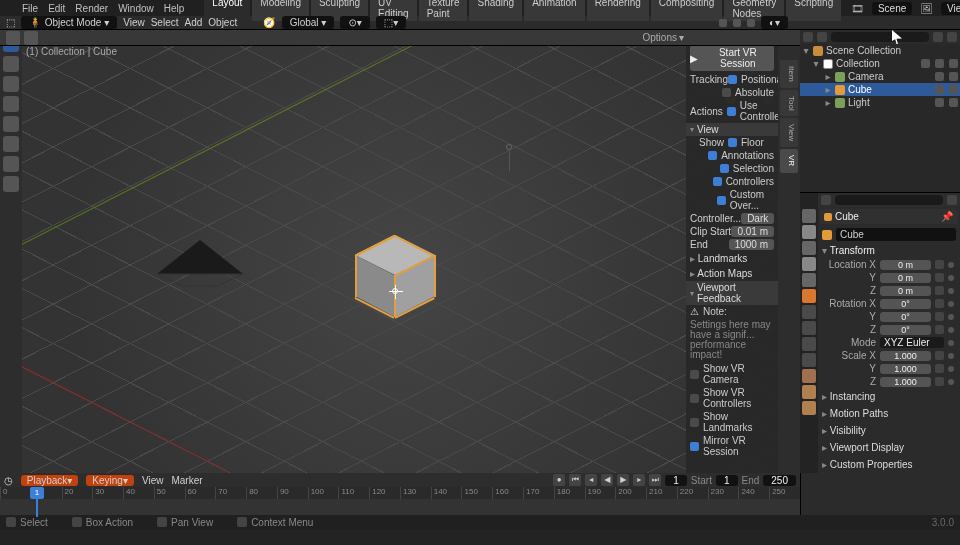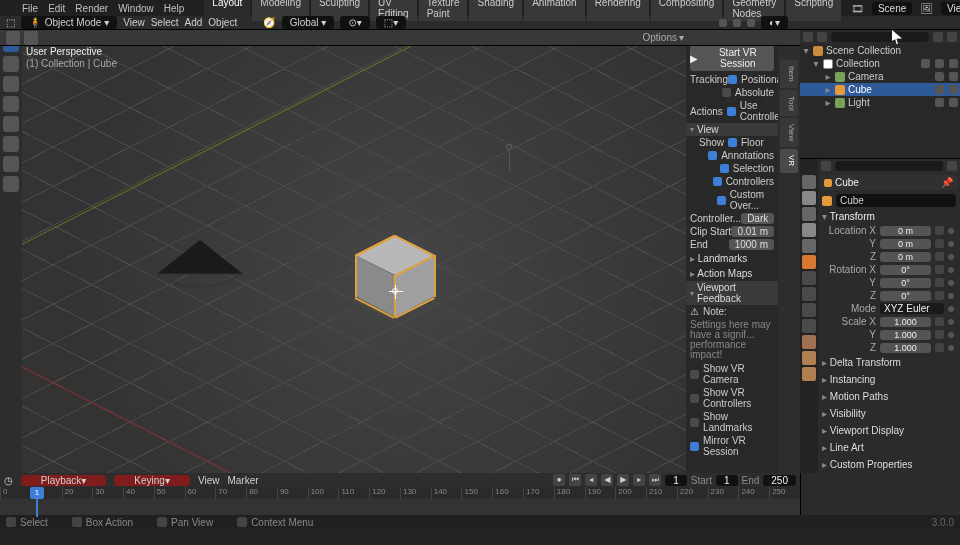--- a/index.html
+++ b/index.html
@@ -34,21 +34,21 @@
   repeating-linear-gradient(-27deg, transparent 0 34px, #4a4a4a 34px 35px),
   radial-gradient(circle at 50% 55%, #454545 0%, #333 70%);
 }
 .axis-red { position:absolute; left:0; top:0; width:200%; height:1px; background:#8a2a2a; transform-origin:0 0; transform:translate(-20%,162px) rotate(27deg);}
 .axis-green { position:absolute; left:0; top:0; width:200%; height:1px; background:#5a7a1a; transform-origin:0 0; transform:translate(-20%,388px) rotate(-27deg);}
 
 .leftgutter { position:absolute; left:0; top:0; width:22px; background:#2d2d2d; height:100%; display:flex; flex-direction:column; gap:4px; padding:6px 3px;}
 .leftgutter .tool { width:16px;height:16px; background:#555; border-radius:3px; }
 .leftgutter .tool.sel { background:#2f5a9a; }
 
-.header-persp { position:absolute; left:26px; top:16px; color:#eee; font-size:9px; line-height:12px;}
+.header-persp { position:absolute; left:26px; top:4px; color:#eee; font-size:9px; line-height:12px;}
 .header-persp div:nth-child(2){color:#aaa;}
 
 .gizmo { position:absolute; right:26px; top:36px; width:48px; height:48px; }
 .gizmo .ball { position:absolute; width:10px;height:10px; border-radius:50%; font-size:7px; text-align:center; line-height:10px; color:#222;}
 .gizmo-icons { position:absolute; right:6px; top:90px; width:16px; display:flex; flex-direction:column; gap:4px;}
 .gizmo-icons .gi { width:16px;height:16px; background:#4a4a4a; border-radius:8px; }
 
 
 .cube { position:absolute; left:355px; top:205px; width:80px; height:100px; }
 .cube .top { position:absolute; width:80px; height:40px; background:#b8b8b8; clip-path:polygon(50% 0,100% 50%,50% 100%,0 50%); top:0; }
@@ -123,21 +123,21 @@
 .prow .pval { flex:1; background:#545454; text-align:center; border-radius:3px; padding:0 2px; color:#eee; font-size:9px;}
 .prow .lock { width:9px;height:9px;background:#444;border-radius:2px;}
 .prow .dot { width:6px;height:6px;border-radius:50%;background:#555;}
 .sect-c { padding:3px 4px; color:#ddd;}
 .sect-c::before{content:"▸ "; color:#888;}
 .prow .psel { flex:1; background:#1a1a1a; text-align:left; padding:0 4px; border-radius:3px; color:#eee;}
 
 
 .timeline { height:42px; background:#232323; display:flex; flex-direction:column;}
 .tl-head { height:14px; background:#2d2d2d; display:flex; align-items:center; padding:0 4px; gap:8px; font-size:9px;}
-.tl-head .dd { background:#7f1d1d; padding:0 20px; border-radius:3px;}
+.tl-head .dd { background:#c2410c; padding:0 6px; border-radius:3px;}
 .tl-head .right { margin-left:auto; display:flex; gap:4px; align-items:center;}
 .tl-head .btn { width:12px;height:12px; background:#444; border-radius:2px; text-align:center; line-height:12px; font-size:8px;}
 .tl-head .num { background:#111; padding:0 8px; border-radius:3px; color:#eee;}
 .tl-head .lab { color:#888;}
 .tl-body { flex:1; position:relative; background:#333;}
 .tl-ruler { position:absolute; top:0; left:0; right:0; height:12px; background:#2a2a2a; display:flex;}
 .tl-tick { flex:1; border-left:1px solid #444; color:#888; font-size:8px; padding-left:2px;}
 .tl-cursor { position:absolute; left:30px; top:0; width:14px; height:12px; background:#3d7fd6; border-radius:2px; text-align:center; color:#fff; font-size:8px; line-height:12px;}
 .tl-cursor::after { content:""; position:absolute; left:6px; top:12px; width:2px; height:18px; background:#3d7fd6;}
 .timeline-wrap { width:800px;}
@@ -496,26 +496,24 @@
             <span class="pval">1.000</span>
             <span class="lock"></span>
             <span class="dot"></span>
           </div>
         <div class="prow">
             <span class="plab">Z</span>
             <span class="pval">1.000</span>
             <span class="lock"></span>
             <span class="dot"></span>
           </div>
-        <div class="sect-c">Delta Transform</div>
         <div class="sect-c">Instancing</div>
         <div class="sect-c">Motion Paths</div>
         <div class="sect-c">Visibility</div>
         <div class="sect-c">Viewport Display</div>
-        <div class="sect-c">Line Art</div>
         <div class="sect-c">Custom Properties</div>
       </div>
     </div>
   </div>
 </div>
 
 <div class="flex">
 <div class="timeline timeline-wrap">
   <div class="tl-head">
     <span>◷</span>

